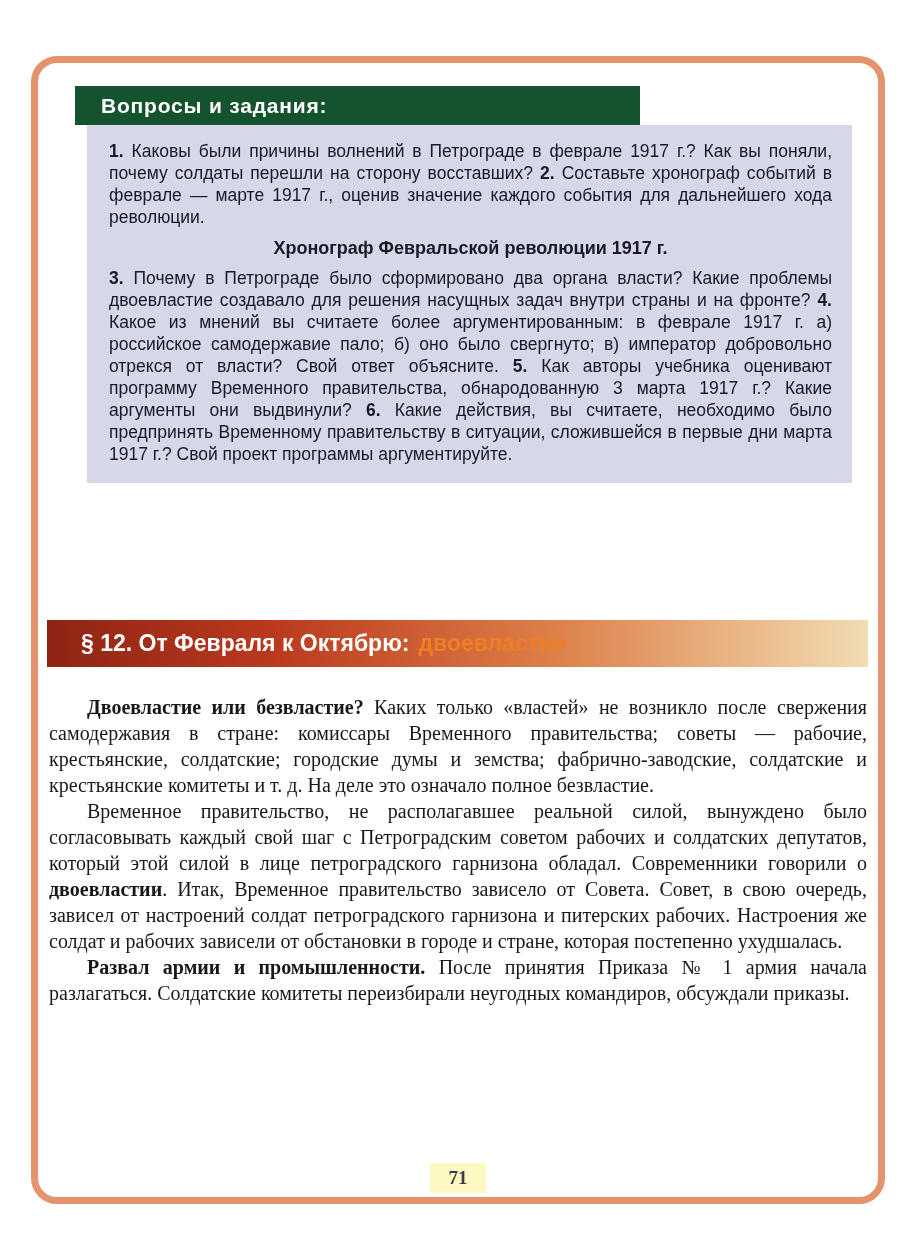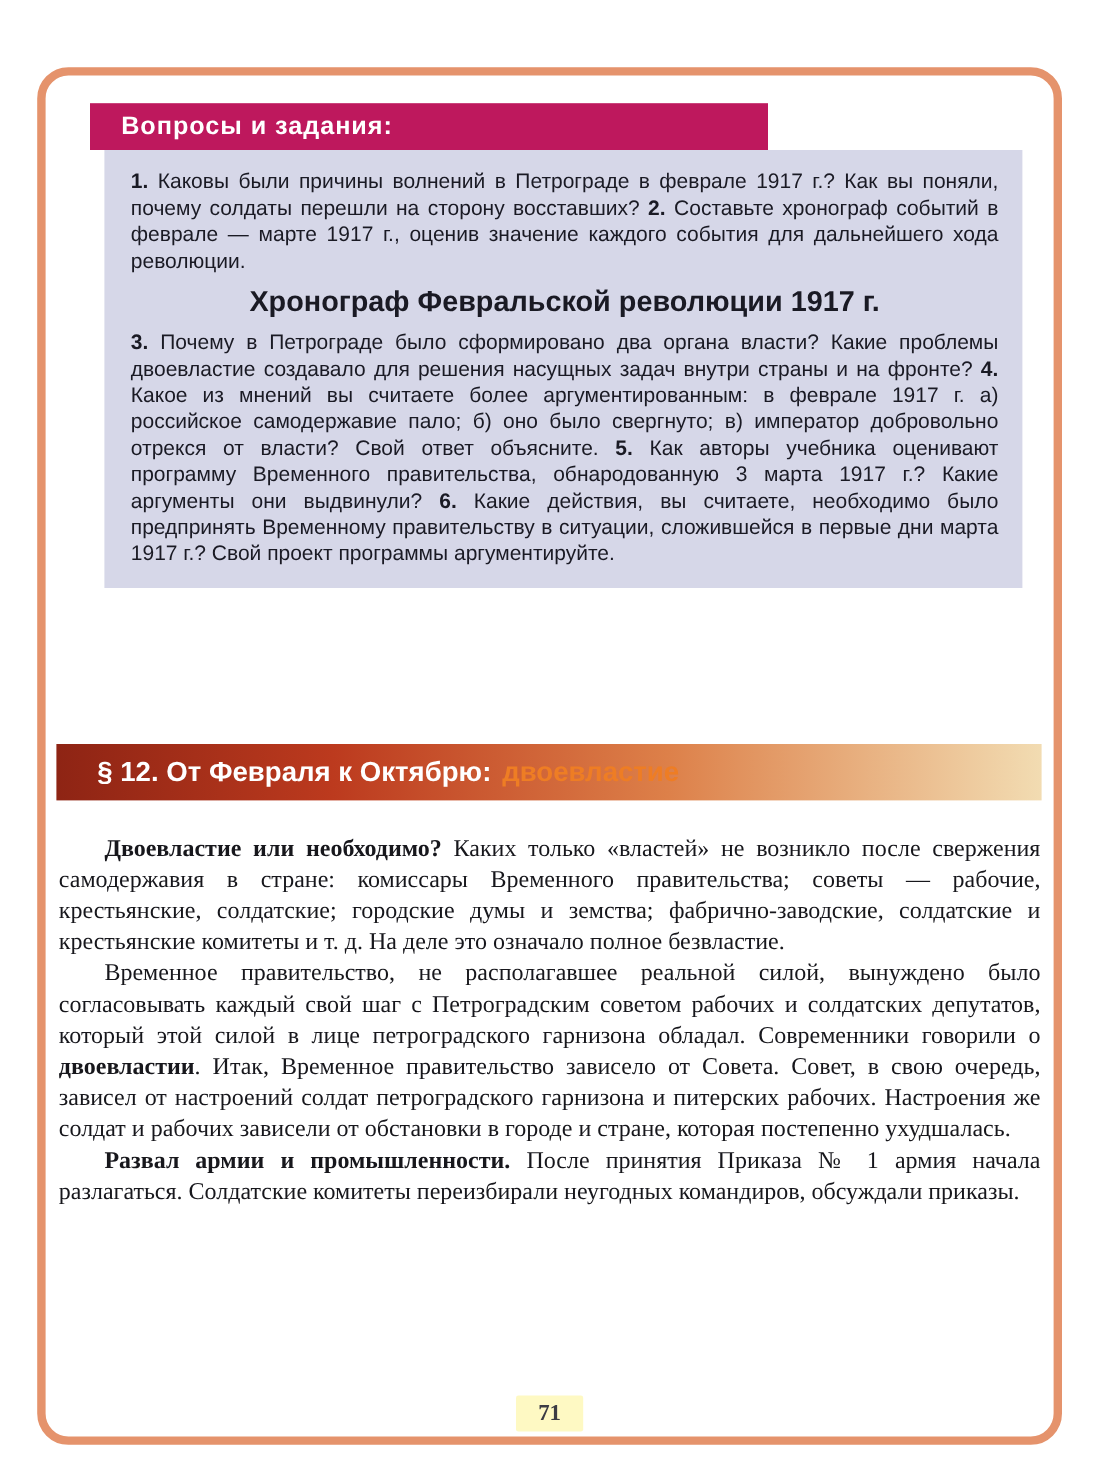--- a/index.html
+++ b/index.html
@@ -15,21 +15,21 @@
     position: absolute;
     left: 31px; top: 56px;
     width: 854px; height: 1148px;
     border: 7px solid #e5936c;
     border-radius: 26px;
   }
   .q-header {
     position: absolute;
     left: 75px; top: 86px;
     width: 565px; height: 39px;
-    background: #be185d;
+    background: #14532d;
     color: #ffffff;
     font-weight: bold;
     font-size: 21px;
     letter-spacing: 0.8px;
     line-height: 39px;
     padding-left: 26px;
   }
   .q-box {
     position: absolute;
     left: 75px; top: 125px;
@@ -40,21 +40,21 @@
   }
   .q-text {
     font-size: 17.5px;
     line-height: 22px;
     text-align: justify;
     color: #1a1a24;
   }
   .chron-title {
     text-align: center;
     font-weight: bold;
-    font-size: 24px;
+    font-size: 18px;
     margin: 10px 0 8px 0;
     color: #1a1a24;
   }
   .chron-table {
     width: 100%;
     border-collapse: collapse;
     margin-bottom: 11px;
     background: transparent;
   }
   .chron-table th, .chron-table td { border: 2px solid #34343f; }
@@ -126,21 +126,21 @@
 
 
     <p class="q-text"><b>3.</b><span> Почему в Петрограде было сформировано два органа власти? Какие проблемы двоевластие создавало для решения насущных задач внутри страны и на фронте? </span><b>4.</b><span> Какое из мнений вы считаете более аргументированным: в феврале 1917 г. а) российское самодержавие пало; б) оно было свергнуто; в) император добровольно отрекся от власти? Свой ответ объясните. </span><b>5.</b><span> Как авторы учебника оценивают программу Временного правительства, обнародованную 3 марта 1917 г.? Какие аргументы они выдвинули? </span><b>6.</b><span> Какие действия, вы считаете, необходимо было предпринять Временному правительству в ситуации, сложившейся в первые дни марта 1917 г.? Свой проект программы аргументируйте.</span></p>
   </div>
 
   <div class="section-header">
     <span class="sec-main">§ 12. От Февраля к Октябрю:</span><span class="sec-accent">двоевластие</span>
   </div>
 
   <div class="body-text">
-      <p><b>Двоевластие или необходимо?</b><span> Каких только «властей» не возникло после свержения самодержавия в стране: комиссары Временного правительства; советы — рабочие, крестьянские, солдатские; городские думы и земства; фабрично-заводские, солдатские и крестьянские комитеты и т. д. На деле это означало полное безвластие.</span></p>
+      <p><b>Двоевластие или безвластие?</b><span> Каких только «властей» не возникло после свержения самодержавия в стране: комиссары Временного правительства; советы — рабочие, крестьянские, солдатские; городские думы и земства; фабрично-заводские, солдатские и крестьянские комитеты и т. д. На деле это означало полное безвластие.</span></p>
       <p><span>Временное правительство, не располагавшее реальной силой, вынуждено было согласовывать каждый свой шаг с Петроградским советом рабочих и солдатских депутатов, который этой силой в лице петроградского гарнизона обладал. Современники говорили о </span><b>двоевластии</b><span>. Итак, Временное правительство зависело от Совета. Совет, в свою очередь, зависел от настроений солдат петроградского гарнизона и питерских рабочих. Настроения же солдат и рабочих зависели от обстановки в городе и стране, которая постепенно ухудшалась.</span></p>
       <p><b>Развал армии и промышленности.</b><span> После принятия Приказа № 1 армия начала разлагаться. Солдатские комитеты переизбирали неугодных командиров, обсуждали приказы.</span></p>
     </div>
 
   <div class="page-number">
     <span>71</span>
   </div>
 
 </div>
 

